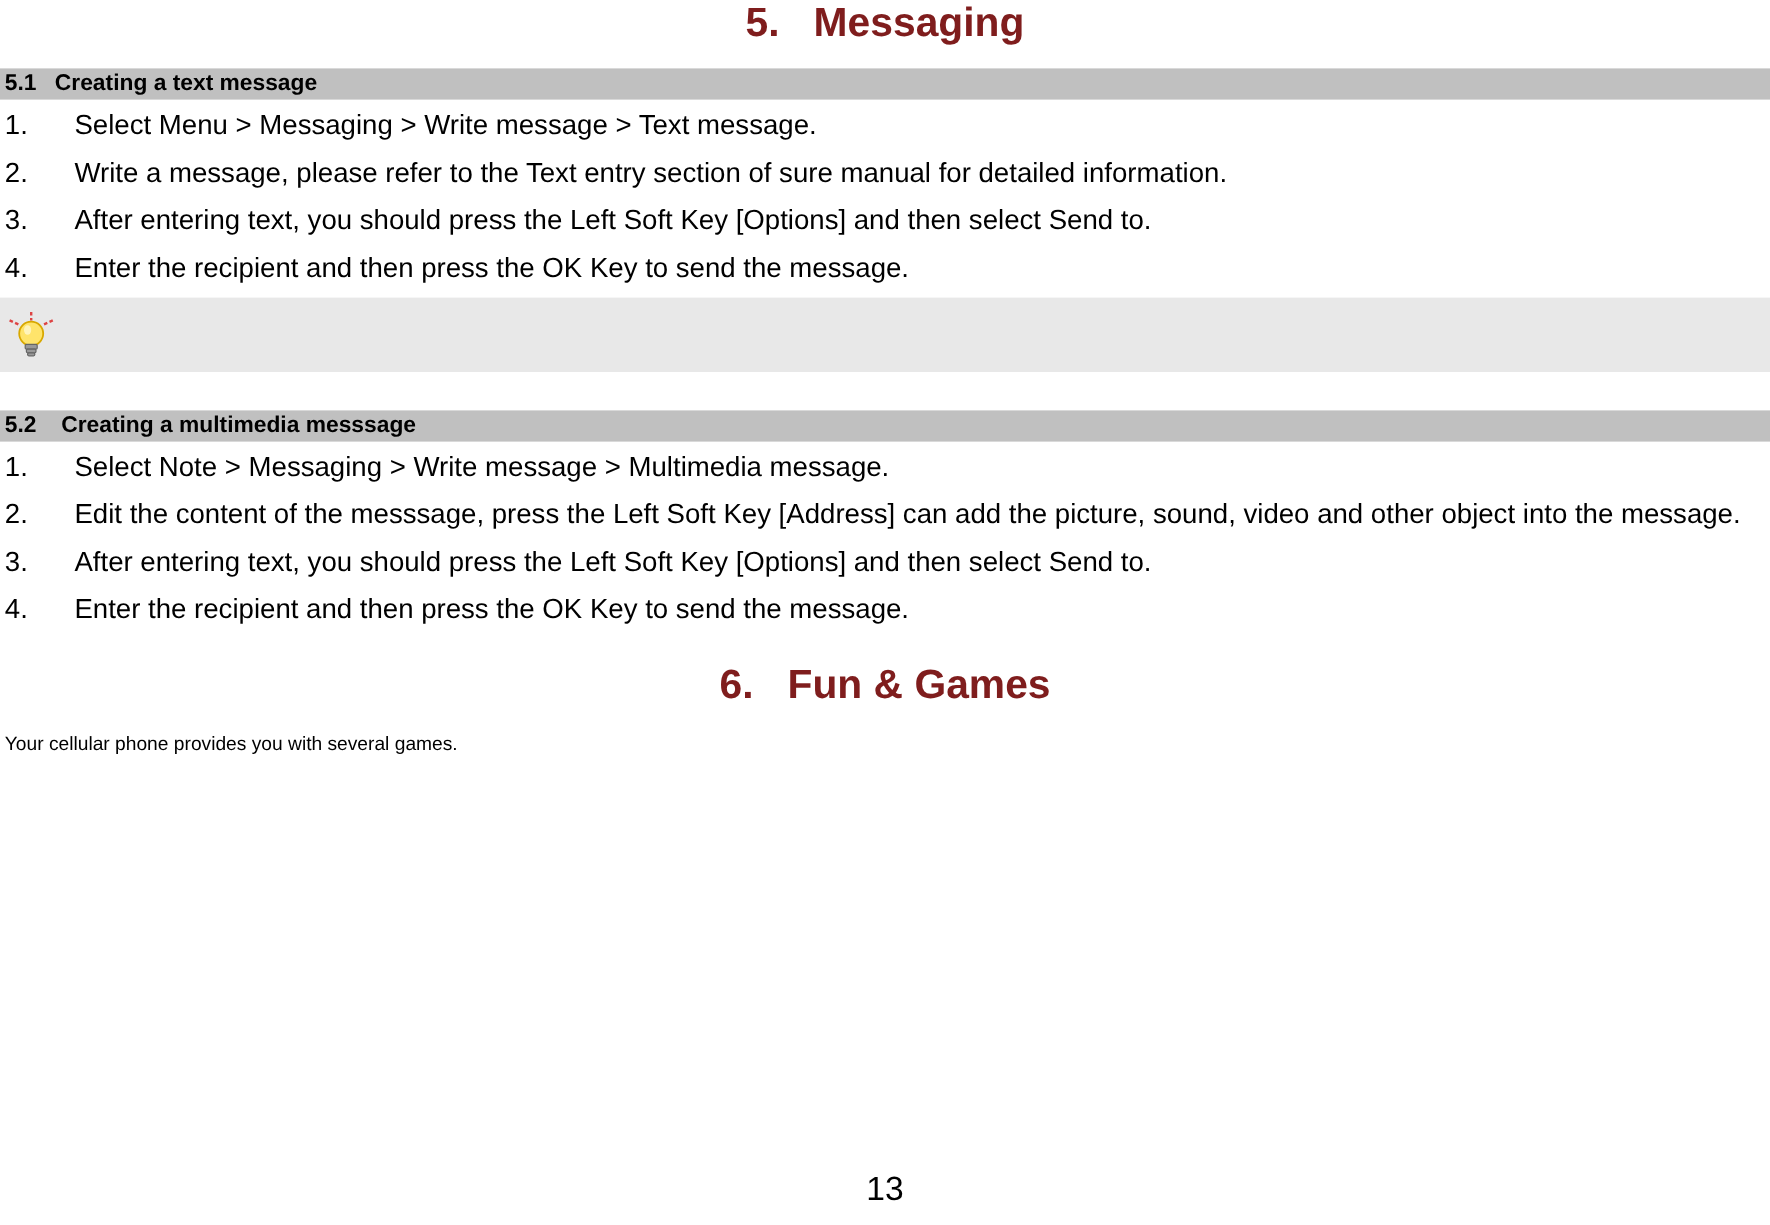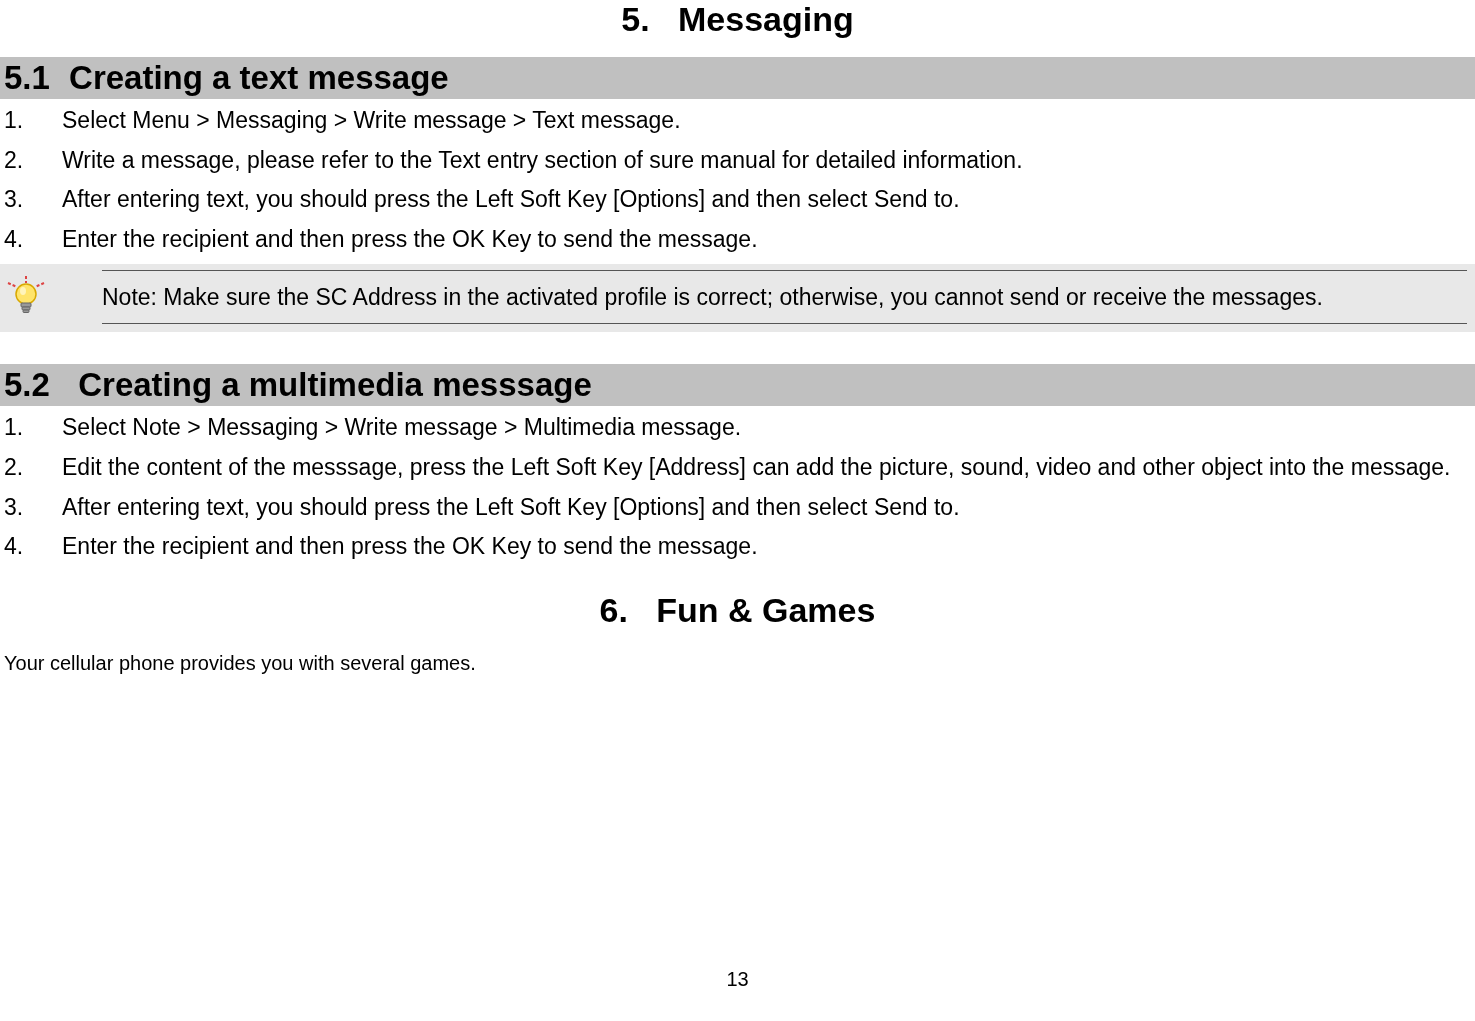--- a/index.html
+++ b/index.html
@@ -9,25 +9,25 @@
       width: 1475px;
       height: 1021px;
       position: relative;
       padding-top: 0;
     }
     .chapter-title {
       font-size: 34px;
       font-weight: bold;
       text-align: center;
       margin: 0 0 18px 0;
-      color: #000000;
+      color: #7f1d1d;
     }
     .section-heading {
       background: #c0c0c0;
-      font-size: 33px;
+      font-size: 19px;
       font-weight: bold;
       padding: 2px 0;
       color: #000;
       width: 100%;
     }
     .section-heading .num {
       margin-left: 4px;
       margin-right: 10px;
     }
     .ol {
@@ -69,32 +69,32 @@
       flex: 1;
       font-size: 23px;
       line-height: 1.6;
       color: #000;
       border-top: 1px solid #555;
       border-bottom: 1px solid #555;
       padding: 8px 8px 8px 0;
     }
     .spacer { height: 20px; }
     .para {
-      font-size: 20px;
+      font-size: 16px;
       line-height: 1.55;
       color: #000;
       margin: 6px 4px;
     }
     .page-num {
       position: absolute;
-      bottom: 30px;
+      bottom: 14px;
       left: 0;
       width: 100%;
       text-align: center;
-      font-size: 20px;
+      font-size: 28px;
       color: #000;
     }
     b { font-weight: normal; }
     .lightbulb {
       width: 44px;
       height: 44px;
     }
   </style>
 </head>
 <body>
@@ -133,21 +133,20 @@
       <line x1="4" y1="9" x2="13" y2="13" stroke="#d44" stroke-width="2" stroke-dasharray="3,2"></line>
       <line x1="40" y1="9" x2="31" y2="13" stroke="#d44" stroke-width="2" stroke-dasharray="3,2"></line>
       <line x1="22" y1="2" x2="22" y2="9" stroke="#d44" stroke-width="2" stroke-dasharray="3,2"></line>
       <circle cx="22" cy="20" r="10" fill="#ffe46b" stroke="#d8a800" stroke-width="1.5"></circle>
       <ellipse cx="19" cy="17" rx="3" ry="4" fill="#fff8d0" opacity="0.8"></ellipse>
       <rect x="17" y="29" width="10" height="4" rx="1" fill="#999" stroke="#666" stroke-width="1"></rect>
       <rect x="18" y="33" width="8" height="3" rx="1" fill="#999" stroke="#666" stroke-width="1"></rect>
       <rect x="19" y="36" width="6" height="2.5" rx="1" fill="#999" stroke="#666" stroke-width="1"></rect>
     </svg>
   </div>
-  <div class="note-text">Note: Make sure the SC Address in the activated profile is correct; otherwise, you cannot send or receive the messages.</div>
 </div>
 
 <div class="spacer"></div>
 
 <div class="section-heading">
   <span class="num">5.2</span>&nbsp;&nbsp;<span>Creating a multimedia messsage</span>
 </div>
 
 <div class="ol">
   <div class="ol-item">

